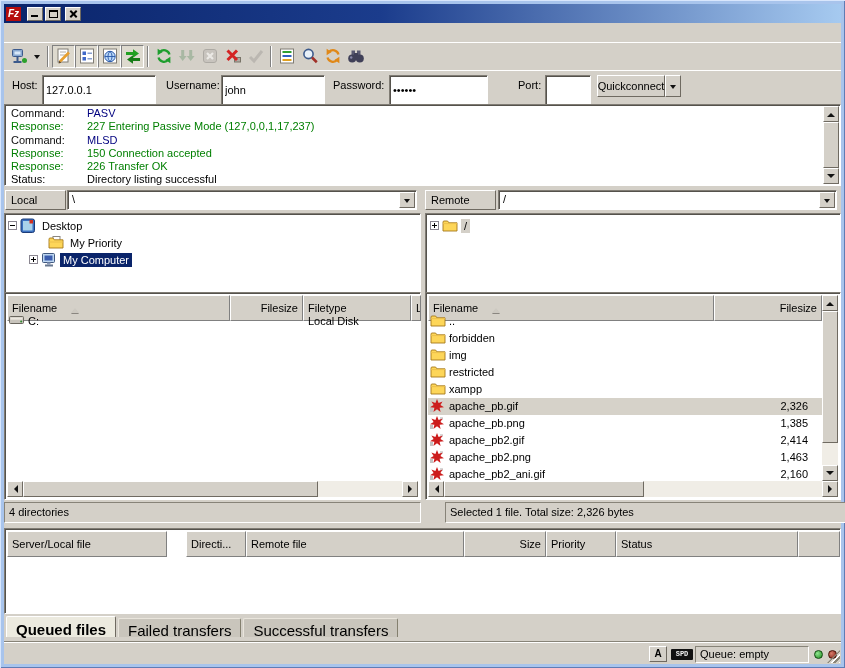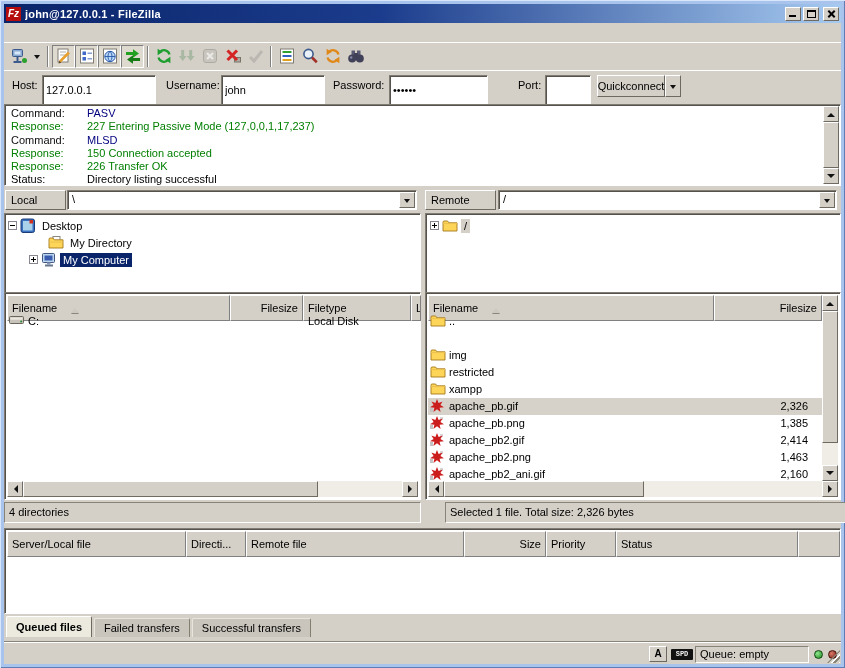--- a/index.html
+++ b/index.html
@@ -111,21 +111,21 @@
 
   .statuspanel { position:absolute; top:479px; height:21px; background:#d4d0c8;
     border:1px solid; border-color:#878378 #ffffff #ffffff #878378; padding:3px 4px; }
 
   
   .queue { position:absolute; left:0; top:505px; width:837px; height:86px; background:#fff;
     border:1px solid; border-color:#807c74 #ffffff #ffffff #807c74; box-shadow: inset 1px 1px 0 #55524c; }
 
   
   .tabs { position:absolute; left:0; top:593px; right:0; height:21px; display:flex; align-items:flex-start; padding-left:2px; }
-  .tab { height:19px; padding:3px 9px 0 9px; background:#c9c5bc; font-size:11px;
+  .tab { height:19px; padding:3px 9px 0 9px; background:#c9c5bc; font-size:15px;
     border:1px solid; border-color:#e9e5dc #84806f #84806f #e9e5dc; border-bottom:none; margin-right:2px;
     border-radius:2px 2px 0 0; margin-top:2px; }
   .tab.active { background:#eceadf; font-weight:bold; margin-top:0; height:21px; padding-top:4px;
     border-color:#ffffff #6f6a61 #eceadf #ffffff; }
 
   
   .statusbar { position:absolute; left:0; top:618px; right:0; bottom:0; border-top:1px solid #878378;
     box-shadow: inset 0 1px 0 #ffffff; }
   .dtype { position:absolute; left:645px; top:4px; width:18px; height:16px; text-align:center;
     font-size:10px; font-weight:bold; line-height:14px; }
@@ -252,21 +252,20 @@
       <circle cx="12.8" cy="11.5" r="4" fill="#404058"></circle>
       <circle cx="4.2" cy="10.5" r="1.2" fill="#8888a8"></circle>
     </symbol>
   </defs>
 </svg>
 
 <div class="window">
 
   <div class="titlebar">
     <span class="fz-logo">Fz</span>
-    <span class="title-text">john@127.0.0.1 - FileZilla</span>
     <span class="wbtn out">
         <i class="g-min"></i>
       </span>
     <span class="wbtn out">
         <i class="g-max"></i>
       </span>
     <span class="wbtn out" style="margin-left:4px">
         <i class="g-x"></i>
       </span>
   </div>
@@ -410,21 +409,21 @@
             </svg>
           </span>
         <span class="tlabel">Desktop</span>
       </div>
       <div class="trow" style="left:40px; top:20px">
         <span class="ticon">
             <svg width="16" height="13">
               <use href="#i-docs"></use>
             </svg>
           </span>
-        <span class="tlabel">My Directory</span>
+        <span class="tlabel">My Priority</span>
       </div>
       <div class="trow" style="left:24px; top:37px">
         <span class="expander plus"></span>
         <span class="ticon">
             <svg width="16" height="15">
               <use href="#i-computer"></use>
             </svg>
           </span>
         <span class="tlabel sel-navy">My Computer</span>
       </div>
@@ -488,20 +487,28 @@
         </div>
       <div class="rows" style="right:18px">
         <div class="frow" style="top:0px">
           <span class="ficon">
               <svg width="16" height="13">
                 <use href="#i-folder"></use>
               </svg>
             </span>
           <span class="fname">..</span>
         </div>
+        <div class="frow" style="top:17px">
+          <span class="ficon">
+              <svg width="16" height="13">
+                <use href="#i-folder"></use>
+              </svg>
+            </span>
+          <span class="fname">forbidden</span>
+        </div>
         <div class="frow" style="top:34px">
           <span class="ficon">
               <svg width="16" height="13">
                 <use href="#i-folder"></use>
               </svg>
             </span>
           <span class="fname">img</span>
         </div>
         <div class="frow" style="top:51px">
           <span class="ficon">
@@ -582,21 +589,21 @@
         <span class="sbtn out" style="right:0">
             <i class="t-right"></i>
           </span>
       </div>
     </div>
 
     <div class="statuspanel" style="left:0; width:417px">4 directories</div>
     <div class="statuspanel" style="left:441px; width:416px">Selected 1 file. Total size: 2,326 bytes</div>
 
     <div class="queue">
-      <div class="hcell" style="left:2px; width:179px">
+      <div class="hcell" style="left:2px; width:160px">
           <span>Server/Local file</span>
         </div>
       <div class="hcell" style="left:181px; width:60px">
           <span>Directi...</span>
         </div>
       <div class="hcell" style="left:241px; width:218px">
           <span>Remote file</span>
         </div>
       <div class="hcell num" style="left:459px; width:82px">
           <span>Size</span>

